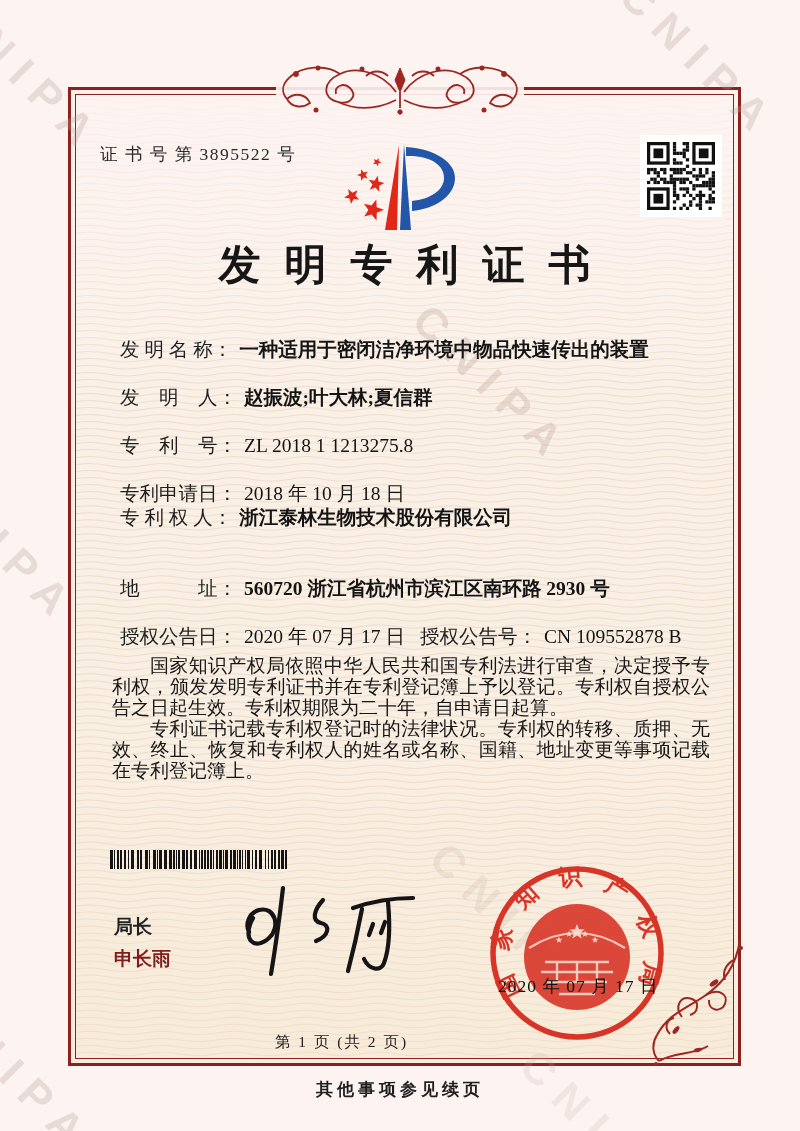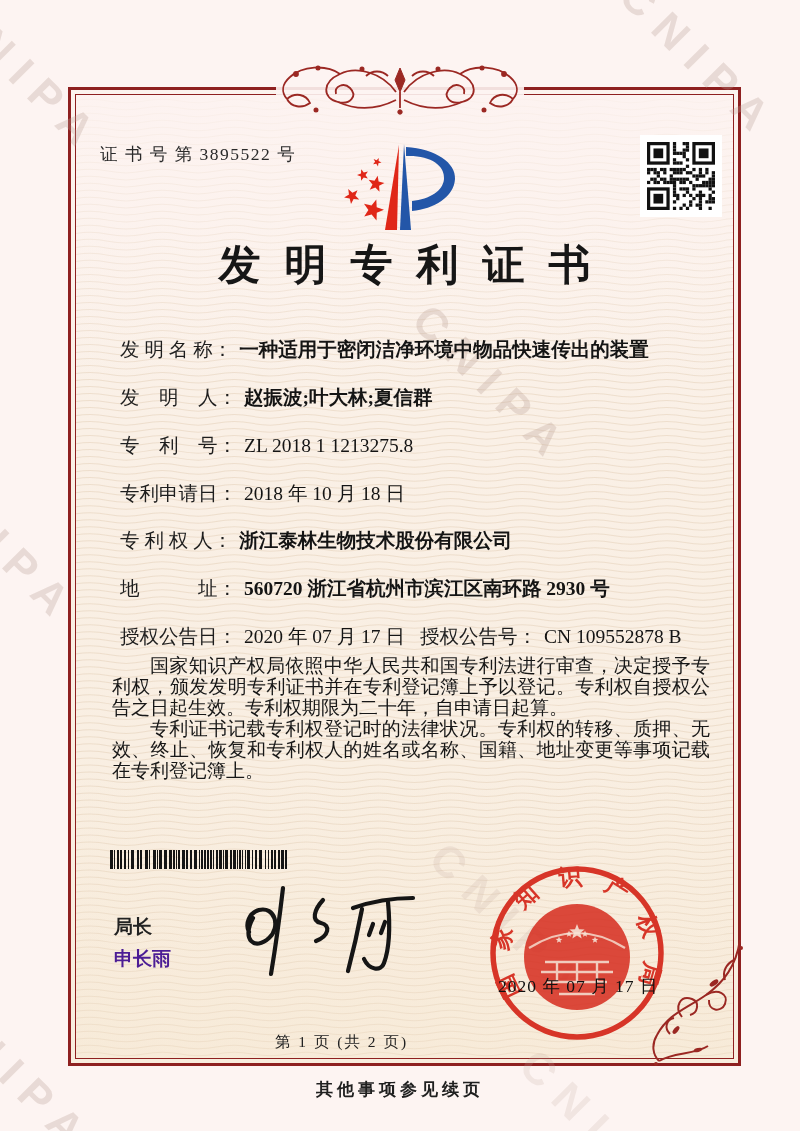--- a/index.html
+++ b/index.html
@@ -51,29 +51,29 @@
     left:68px;top:237px;width:673px;text-align:center;
     font-size:42px;font-weight:700;letter-spacing:24px;text-indent:24px;color:#161616;
   }
 
   .field-row{left:113px;height:24px;font-size:19.5px;white-space:nowrap;}
   .field-row .lbl{color:#1e1e1e;margin-left:7px;}
   .field-row .val{margin-left:7px;color:#141414;}
   .field-row .val.strong{font-weight:600;}
   .pair2{position:absolute;left:300px;top:0;white-space:nowrap;}
   .r0{top:336px;} .r1{top:384px;} .r2{top:432px;} .r3{top:480px;}
-  .r4{top:527px;font-family:Liberation Serif, serif;} .r5{top:575px;} .r6{top:623px;}
+  .r4{top:504px;font-family:Liberation Serif, serif;} .r5{top:575px;} .r6{top:623px;}
 
   .paragraphs{left:112px;top:655px;width:598px;font-size:19px;line-height:21px;text-align:justify;color:#171717;}
   .paragraphs p{margin:0;text-indent:2em;}
 
   .barcode{left:110px;top:850px;}
 
   .signer-role{left:114px;top:914px;font-family:Liberation Serif, serif;font-size:19px;font-weight:600;color:#222;}
-  .signer-name{left:114px;top:946px;font-family:"Liberation Sans","DejaVu Sans",sans-serif;font-size:19px;font-weight:600;color:#4c1d95;}
+  .signer-name{left:114px;top:946px;font-family:"Liberation Sans","DejaVu Sans",sans-serif;font-size:19px;font-weight:600;color:#7f1d1d;}
   .signature{left:225px;top:876px;}
 
   .seal{left:489px;top:862px;opacity:.93;}
   .seal-date{left:498px;top:974px;width:162px;font-size:17.5px;letter-spacing:1px;color:#101010;white-space:nowrap;}
 
   .page-info{left:68px;top:1032px;width:547px;text-align:center;font-size:15.5px;letter-spacing:2px;color:#222;}
   .continuation{left:0;top:1078px;width:800px;text-align:center;font-size:17px;font-weight:600;letter-spacing:4px;color:#1f1f1f;z-index:3;}
 
   .ornament-top{position:absolute;left:276px;top:62px;z-index:4;}
   .flourish{position:absolute;left:648px;top:938px;z-index:4;}

